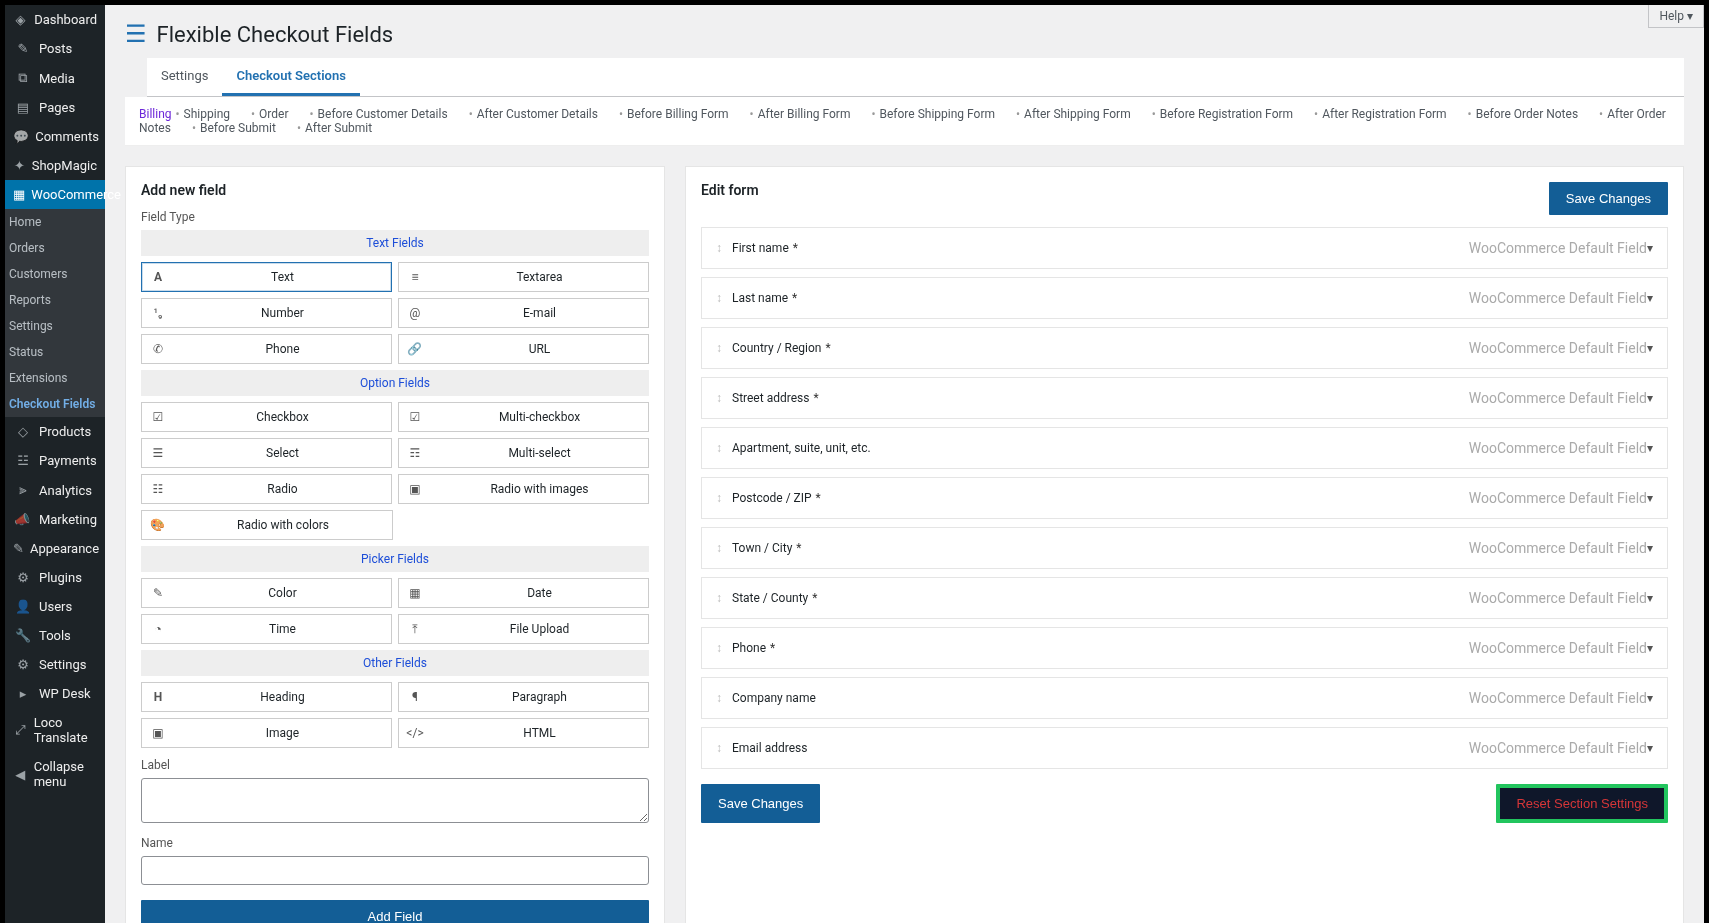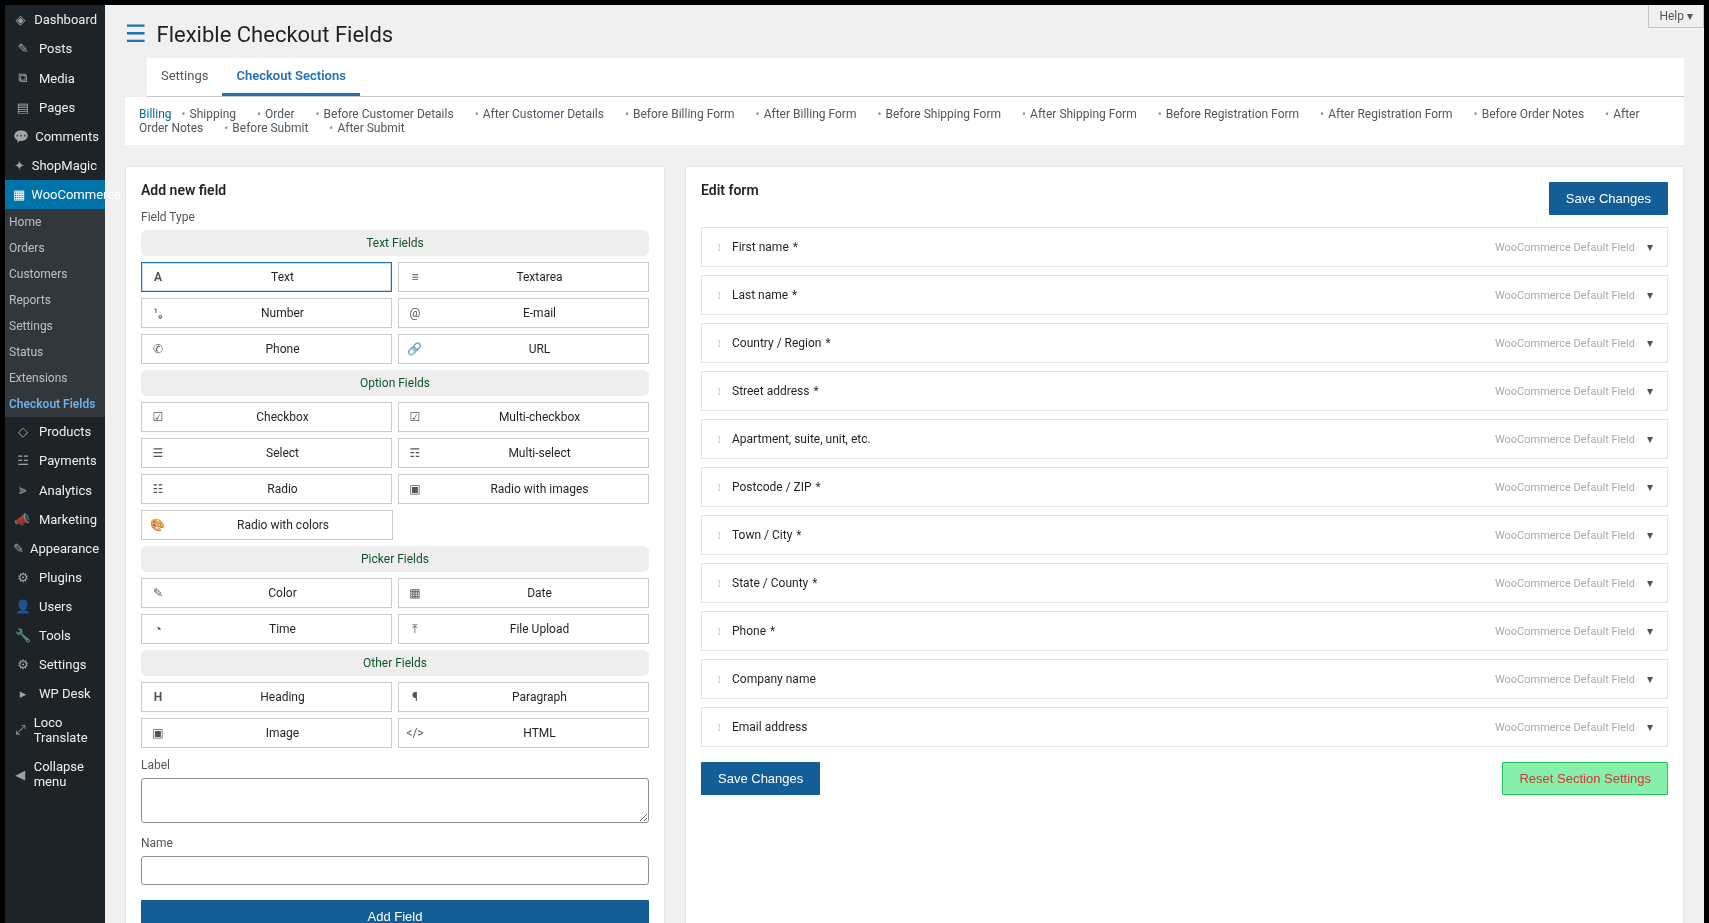--- a/index.html
+++ b/index.html
@@ -22,57 +22,57 @@
 .help-tab { position: absolute; right: 0; top: 0; background: #f0f0f1; border: 1px solid #c3c4c7; border-top: 0; padding: 4px 10px; font-size: 12px; color: #50575e; }
 .page-head { display: flex; align-items: center; padding: 15px 0 10px 0; }
 .page-head .page-icon { color:#2271b1; font-size:24px; margin-right:10px;}
 .page-title { font-size: 22px; font-weight: 400; color: #1d2327; }
 
 .nav-tabs { border-bottom: 1px solid #c3c4c7; background: #fff; margin-left: 22px; }
 .nav-tabs .tab { display: inline-block; padding: 10px 14px; font-size: 13px; color: #50575e; border-bottom: 3px solid transparent; cursor: pointer; }
 .nav-tabs .tab.active { color: #2271b1; border-bottom-color: #2271b1; font-weight: 600; }
 
 .sub-tabs { background: #fff; padding: 10px 14px; border-bottom: 1px solid #eee; font-size: 12px; }
-.sub-tabs a { color: #0369a1; margin-right: 6px; cursor: pointer; }
+.sub-tabs a { color: #6d28d9; cursor: pointer; }
 .sub-tabs span.link { color: #50575e; cursor: pointer; margin-right: 17px; }
 .sub-tabs .sep { color: #999; margin: 0 4px; }
 
 .cols { display: flex; gap: 20px; margin-top: 20px; }
 .panel { background: #fff; border: 1px solid #e5e5e5; padding: 15px; }
 .panel h2 { font-size: 14px; font-weight: 600; margin-bottom: 12px; }
 .left-col { width: 540px; flex-shrink: 0; }
 .right-col { flex: 1; }
 
 .form-label { font-size: 12px; color: #555; margin: 10px 0 6px 0; display: block; }
 
 .field-types { }
-.ftype-head { background: #eee; text-align: center; padding: 6px; font-size: 12px; color: #14532d; border-radius: 6px; }
+.ftype-head { background: #eee; text-align: center; padding: 6px; font-size: 12px; color: #1d4ed8; }
 .ftype-row { display: flex; gap: 6px; margin: 6px 0; }
 .ftype-btn { flex: 1; border: 1px solid #ccc; background: #fff; display: flex; align-items: center; height: 30px; cursor: pointer; font-size: 12px; }
 .ftype-btn.selected { border: 1px solid #2271b1; box-shadow: 0 0 0 1px rgba(34,113,177,.25) inset; }
 .ftype-btn .ficon { width: 32px; text-align: center; color: #555; }
 .ftype-btn .flabel { flex: 1; text-align: center; }
 .ftype-spacer { flex:1; }
 
 textarea.input, input.input { width: 100%; border: 1px solid #8c8f94; border-radius: 3px; padding: 6px 8px; font-size: 13px; background: #fff; }
 textarea.input { height: 45px; resize: both; }
 
 .btn { display: inline-block; padding: 8px 16px; font-size: 13px; border-radius: 1px; border: 1px solid transparent; cursor: pointer; text-align: center; }
 .btn-primary { background: #135e96; color: #fff; }
 .btn-block { width: 100%; }
-.btn-danger-outline { background:#86efac; border:1px solid #22c55e; color:#d63638;}
+.btn-danger-outline { background:#0f172a; border:4px solid #22c55e; color:#d63638;}
 
 .edit-head { display: flex; justify-content: space-between; align-items: flex-start; margin-bottom: 12px; }
 
 .form-rows { }
 .form-row { border: 1px solid #e5e5e5; margin-bottom: 8px; display: flex; align-items: center; padding: 12px 14px; font-size: 12px; cursor: pointer; background:#fff;}
 .form-row .drag { color: #bbb; margin-right: 10px; }
 .form-row .rowlabel { flex: 1; }
 .form-row .rowlabel .req { color:#333; margin-left:1px;}
-.form-row .rowtag { color: #aaa; font-size: 11px; margin-right: 12px; }
+.form-row .rowtag { color: #aaa; font-size: 14px; margin-right: 0; }
 .form-row .rowcaret { color: #555; }
 
 .row-footer { display:flex; justify-content: space-between; margin-top: 15px;}
 </style>
 </head>
 <body>
 
 <div class="outer">
 <div class="frame">
 

